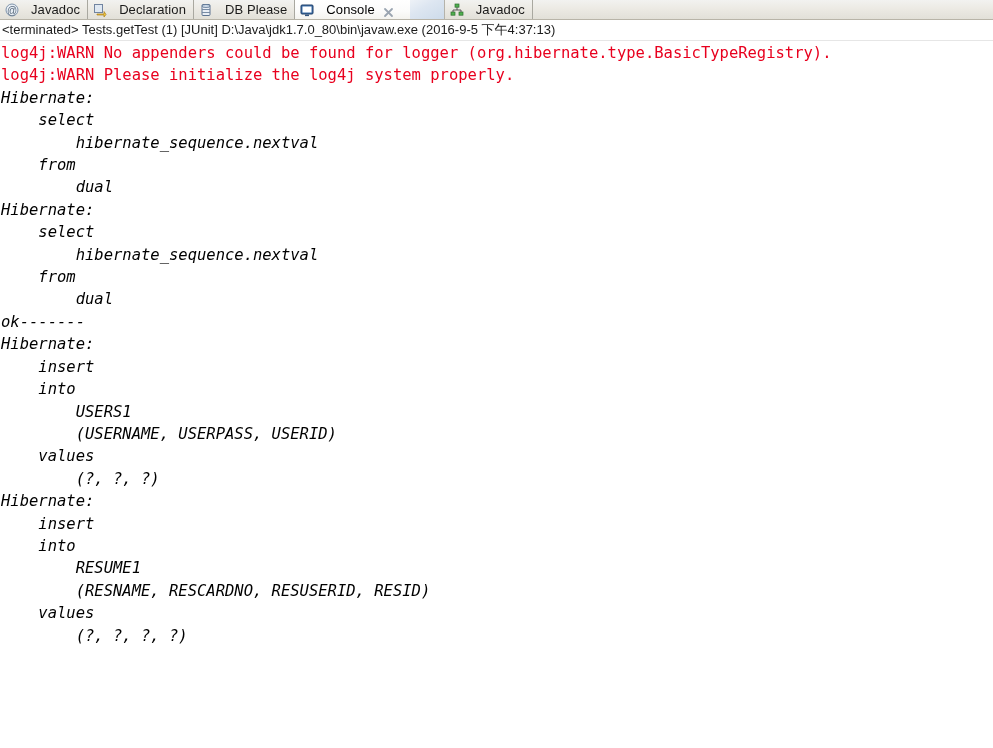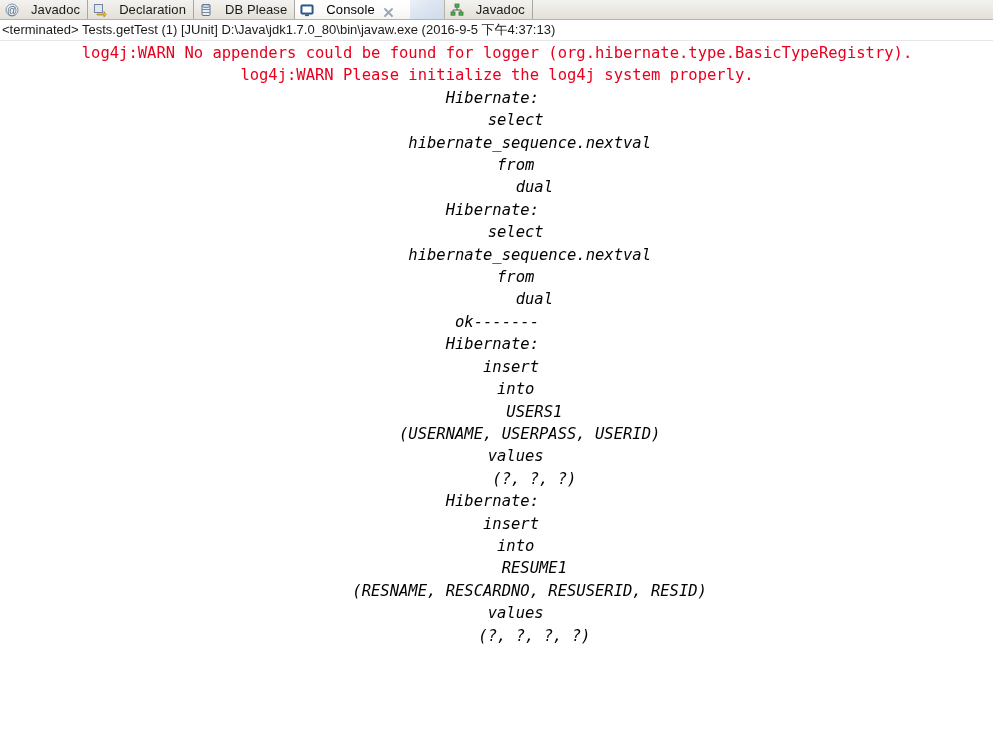--- a/index.html
+++ b/index.html
@@ -80,21 +80,20 @@
     overflow: hidden;
   }
 
   
   .console {
     position: relative;
     background: #ffffff;
     padding: 1px 0 0 1px;
     height: 705px;
     overflow: hidden;
-    text-align: center;
   }
   .console pre {
     margin: 0;
     font-family: "DejaVu Sans Mono", "Liberation Mono", monospace;
     font-size: 15.5px;
     line-height: 22.4px;
     white-space: pre;
     letter-spacing: 0px;
   }
   .line-warn { color: #e8001e; }

